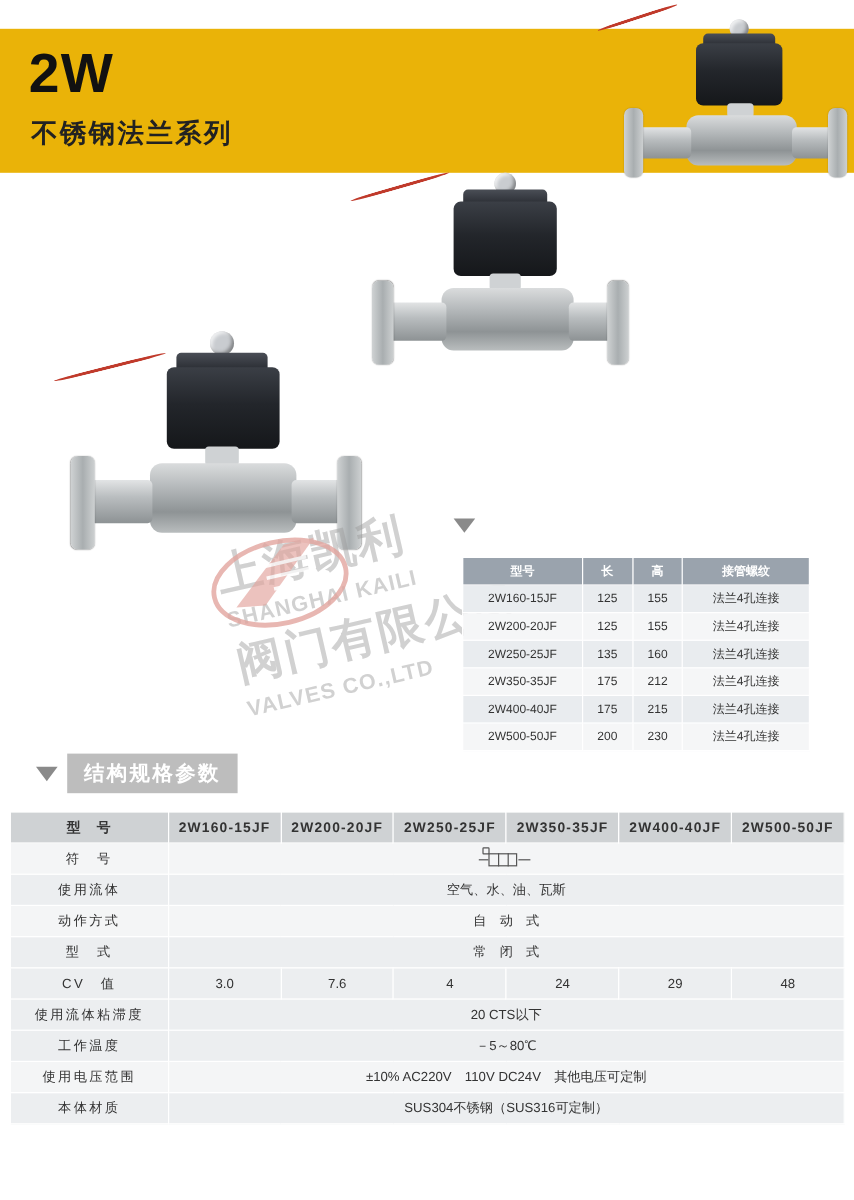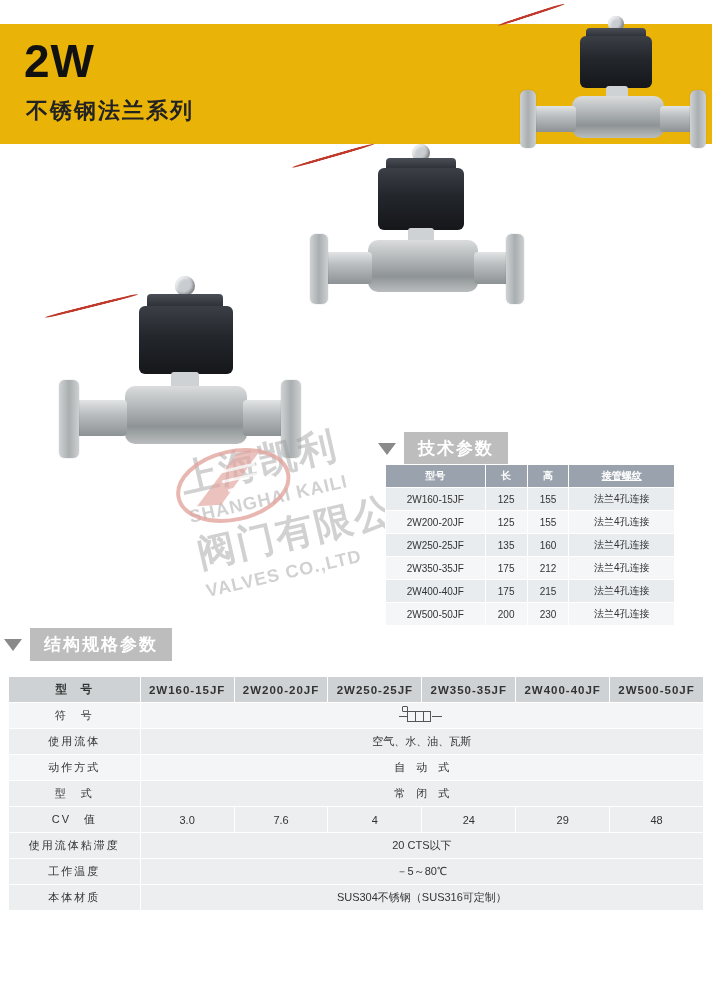--- a/index.html
+++ b/index.html
@@ -195,30 +195,29 @@
     <path d="M46 44 L86 44 M50 54 L90 54 M54 64 L94 64" stroke="#ffffff" stroke-width="3" opacity="0.9"></path>
   </svg>
   <div class="wm-cn">上海凯利</div>
   <div class="wm-en1">SHANGHAI KAILI</div>
   <div class="wm-cn2">阀门有限公司</div>
   <div class="wm-en2">VALVES CO.,LTD</div>
 </div>
 
 <div class="section-head" style="left:378px; top:432px;">
   <div class="tri"></div>
-  <div class="sec-label">技术参数</div>
 </div>
 
 <table class="tech-table">
   <thead>
     <tr>
       <th style="width:100px;">型号</th>
       <th style="width:42px;">长</th>
       <th style="width:42px;">高</th>
-      <th style="width:106px;text-decoration:underline;">接管螺纹</th>
+      <th style="width:106px;">接管螺纹</th>
     </tr>
   </thead>
   <tbody>
     <tr class="odd">
       <td>2W160-15JF</td>
       <td>125</td>
       <td>155</td>
       <td>法兰4孔连接</td>
     </tr>
     <tr class="even">
@@ -247,21 +246,21 @@
     </tr>
     <tr class="even">
       <td>2W500-50JF</td>
       <td>200</td>
       <td>230</td>
       <td>法兰4孔连接</td>
     </tr>
   </tbody>
 </table>
 
-<div class="section-head" style="left:4px; top:628px;">
+<div class="section-head" style="left:30px; top:628px;">
   <div class="tri"></div>
   <div class="sec-label">结构规格参数</div>
 </div>
 
 <table class="spec-table">
   <thead>
     <tr>
       <th style="width:132px;">型　号</th>
       <th style="width:94px;">2W160-15JF</th>
       <th style="width:94px;">2W200-20JF</th>
@@ -313,20 +312,24 @@
       <td class="rowhead">使用流体粘滞度</td>
       <td colspan="6">20 CTS以下</td>
     </tr>
 
 
     <tr class="even">
       <td class="rowhead">工作温度</td>
       <td colspan="6">－5～80℃</td>
     </tr>
 
+    <tr class="odd">
+      <td class="rowhead">使用电压范围</td>
+      <td colspan="6">±10%  AC220V　110V  DC24V　其他电压可定制</td>
+    </tr>
 
     <tr class="even">
       <td class="rowhead">本体材质</td>
       <td colspan="6">SUS304不锈钢（SUS316可定制）</td>
     </tr>
 
   </tbody>
 </table>
 
 </body></html>

